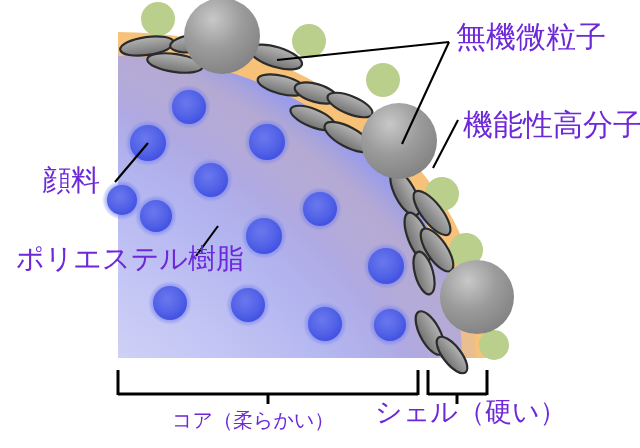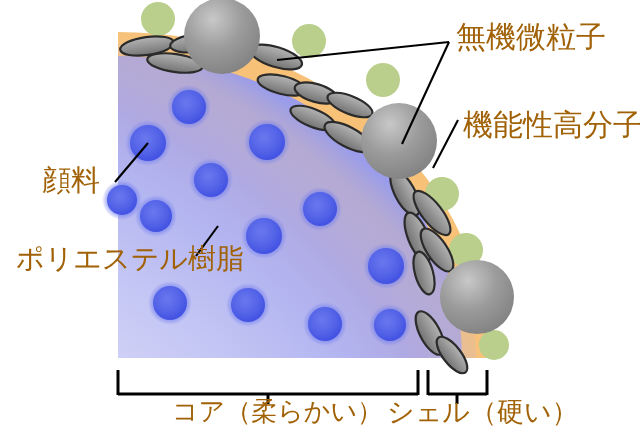--- a/index.html
+++ b/index.html
@@ -4,33 +4,33 @@
 <style>
   html,body{margin:0;padding:0;background:#ffffff;}
   body{
     width:640px;height:448px;overflow:hidden;
     font-family:"Liberation Sans","DejaVu Sans",sans-serif;
     position:relative;
   }
   #stage{position:absolute;inset:0;width:640px;height:448px;}
   .lbl{
     position:absolute;
-    color:#a16207;
+    color:#6d28d9;
     font-family:"DejaVu Sans","Liberation Sans",sans-serif;
     font-weight:400;
     white-space:nowrap;
     line-height:1;
     letter-spacing:0px;
   }
   #lbl-inorganic{left:456px;top:22px;font-size:30px;}
   #lbl-polymer{left:463px;top:110px;font-size:30px;}
   #lbl-pigment{left:42px;top:166px;font-size:29px;}
   #lbl-resin{left:16px;top:245px;font-size:28px;}
-  #lbl-core{left:172px;top:398px;font-size:26px;}
-  #lbl-shell{left:387px;top:398px;font-size:27px;}
+  #lbl-core{left:172px;top:412px;font-size:20px;font-family:Liberation Mono, monospace;}
+  #lbl-shell{left:375px;top:398px;font-size:27px;}
 </style>
 </head>
 <body>
 
 <svg id="stage" viewBox="0 0 640 448" xmlns="http://www.w3.org/2000/svg">
   <defs>
 
     <radialGradient id="gCore" cx="0.06" cy="0.99" r="1.15">
       <stop offset="0%" stop-color="#ffffff"></stop>
       <stop offset="22%" stop-color="#f4f4fd"></stop>

